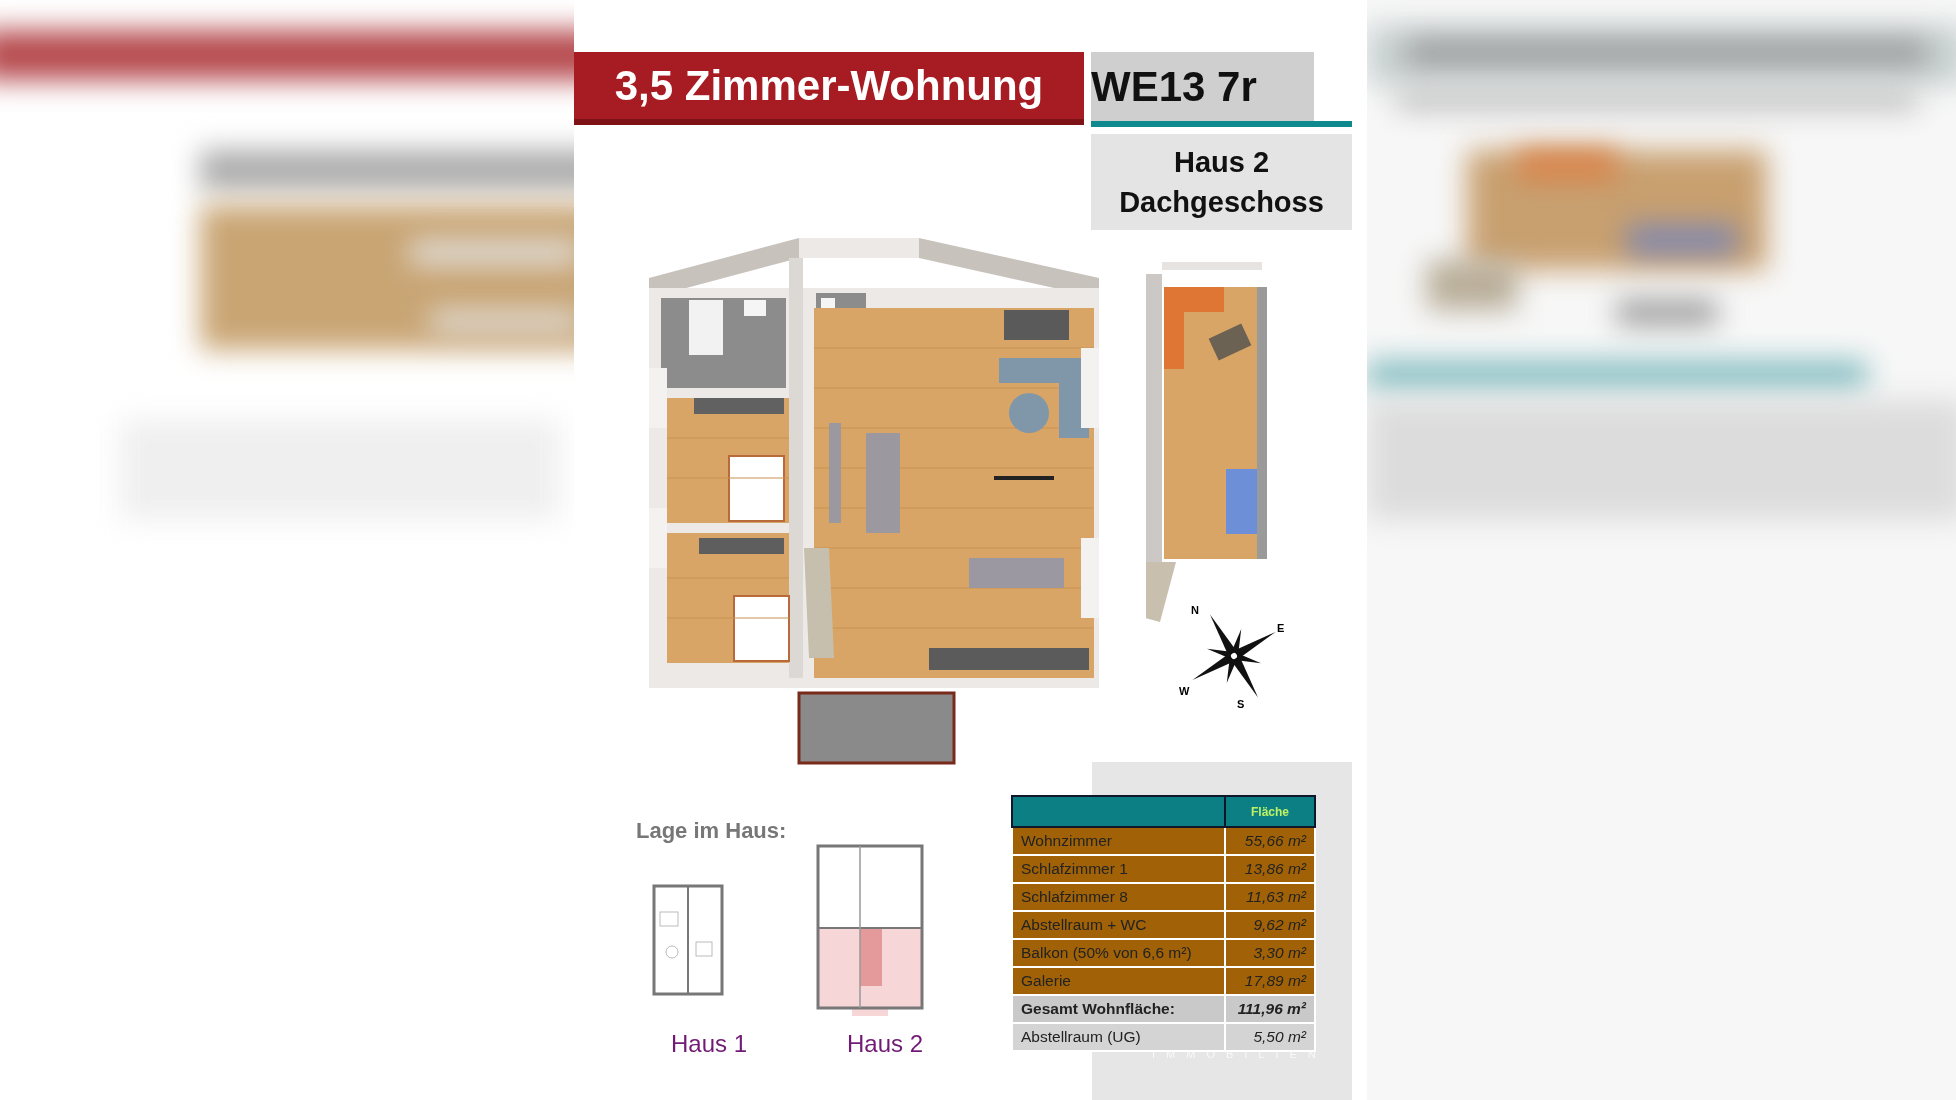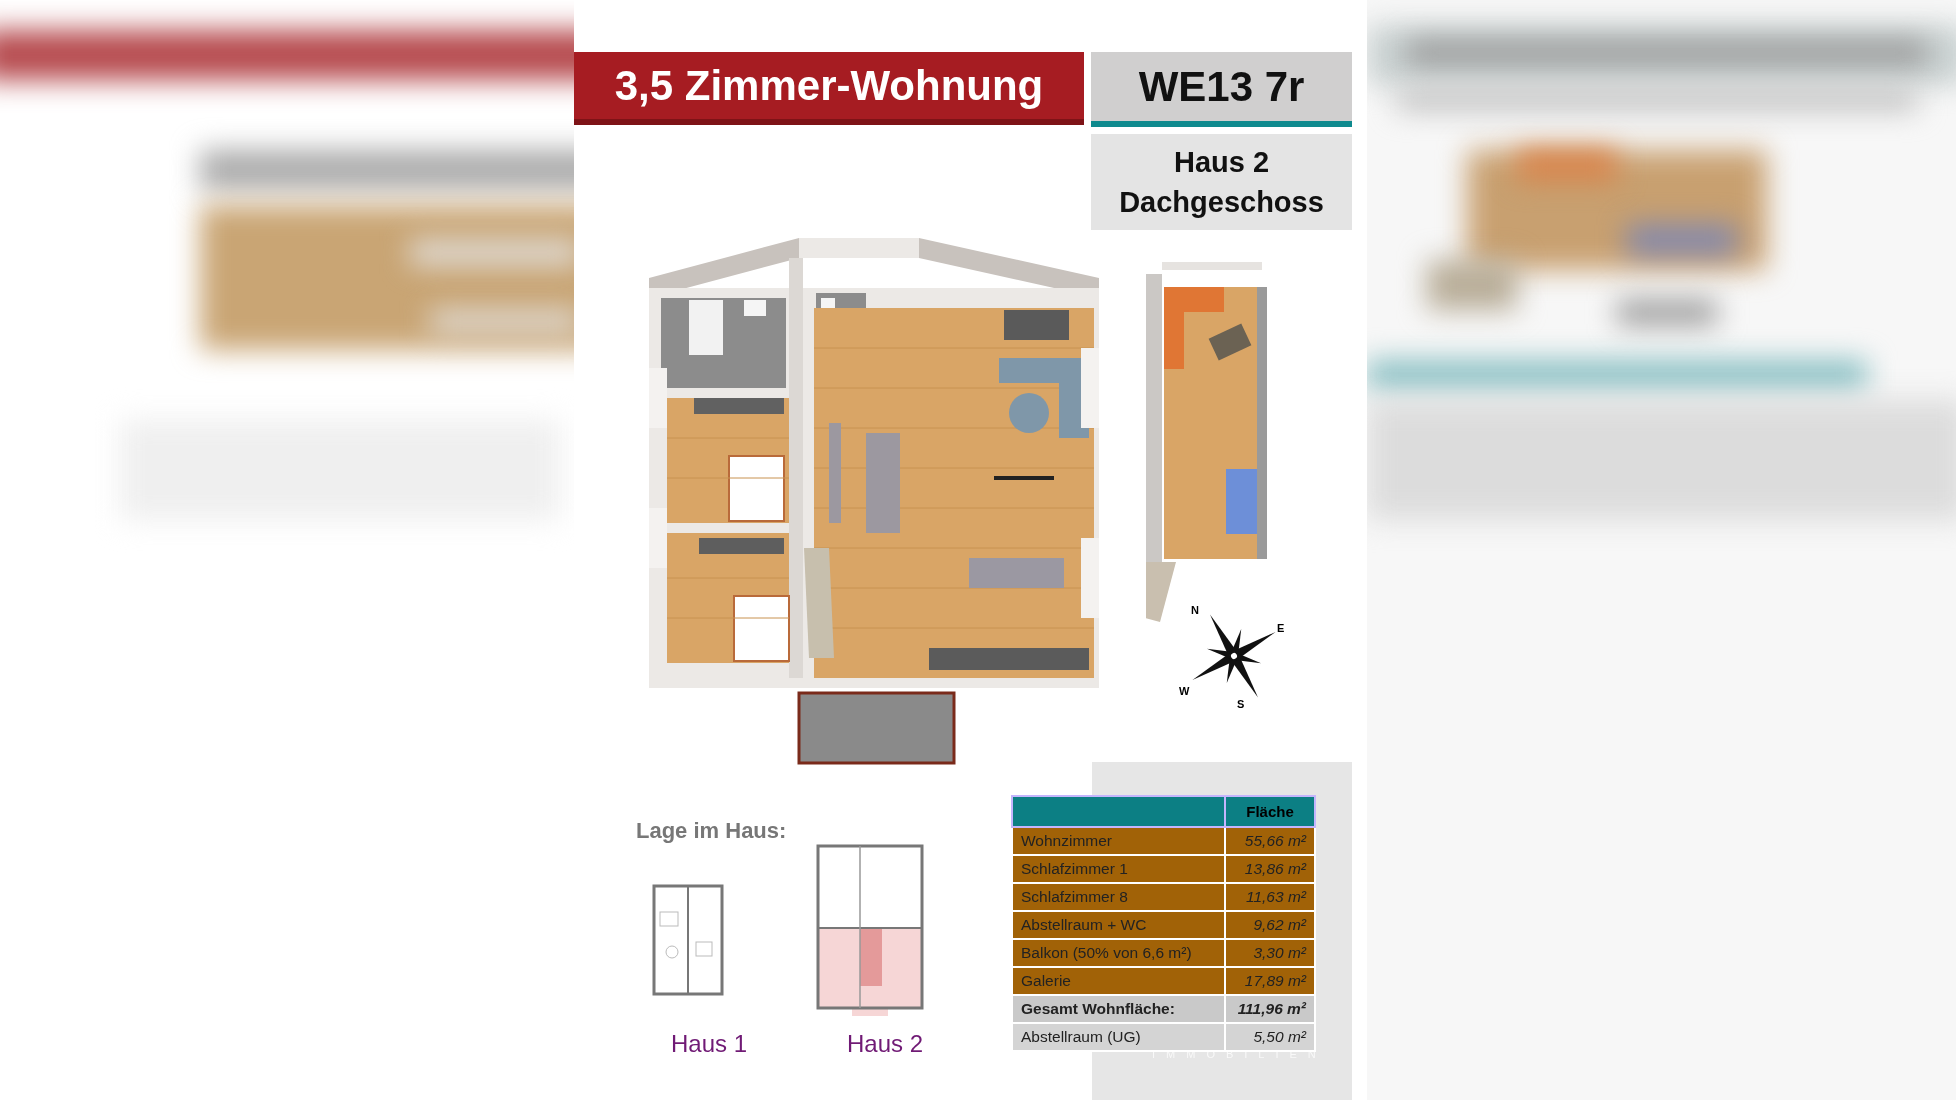--- a/index.html
+++ b/index.html
@@ -4,34 +4,34 @@
 <style>
   html,body{margin:0;padding:0;}
   body{width:1956px;height:1100px;position:relative;overflow:hidden;background:#fff;font-family:"Liberation Sans","DejaVu Sans",sans-serif;}
   .side{position:absolute;top:0;height:1100px;overflow:hidden;}
   .side-left{left:0;width:589px;background:#fff;}
   .side-right{left:1367px;width:589px;background:#f7f7f7;}
   .blur{position:absolute;filter:blur(14px);}
   .panel{position:absolute;left:574px;top:0;width:778px;height:1100px;background:#fff;overflow:hidden;}
   .title-bar{position:absolute;left:0;top:52px;width:510px;height:73px;background:#a61c22;border-bottom:6px solid #7e1317;box-sizing:border-box;display:flex;align-items:center;justify-content:center;}
   .title-bar span{color:#fff;font-weight:bold;font-size:42px;letter-spacing:0px;}
-  .unit-box{position:absolute;left:517px;top:52px;width:261px;height:69px;background:#d0cfcf;display:flex;align-items:center;justify-content:center;}
+  .unit-box{position:absolute;left:517px;top:52px;width:223px;height:69px;background:#d0cfcf;display:flex;align-items:center;}
   .unit-box span{font-weight:bold;font-size:42px;color:#111;}
   .unit-line{position:absolute;left:517px;top:121px;width:261px;height:6px;background:#0e8a8e;}
   .house-box{position:absolute;left:517px;top:134px;width:261px;height:96px;background:#e4e4e4;display:flex;flex-direction:column;align-items:center;justify-content:center;line-height:40px;}
   .house-box span{font-weight:bold;font-size:29px;color:#111;}
   .plan{position:absolute;left:75px;top:238px;}
   .gallery{position:absolute;left:572px;top:262px;}
   .compass{position:absolute;left:605px;top:600px;}
   .lage-title{position:absolute;left:62px;top:818px;font-size:22px;font-weight:bold;color:#777;}
   .mini{position:absolute;}
   .haus-label{position:absolute;top:1030px;font-size:24px;font-weight:normal;color:#701a75;}
   .table-bg{position:absolute;left:518px;top:762px;width:260px;height:338px;background:#e6e6e6;}
   table.area{position:absolute;left:437px;top:795px;width:305px;border-collapse:collapse;font-size:15.5px;color:#222;}
-  table.area th{background:#0c7f84;color:#000000;height:27px;font-weight:bold;font-size:15px;border:2px solid #c4b5fd;}
+  table.area th{background:#0c7f84;color:#bef264;height:27px;font-weight:bold;font-size:12px;border:2px solid #0f172a;}
   table.area td{background:#a16207;height:26px;border:2px solid #fff;padding:0 8px;}
   table.area td.val{text-align:right;width:72px;font-style:italic;}
   table.area tr.total td{background:#c9c9c9;font-weight:bold;}
   table.area tr.store td{background:#d4d4d4;}
   .wm{position:absolute;left:568px;top:1012px;font-family:"Liberation Serif",serif;font-size:38px;color:rgba(255,255,255,0.7);letter-spacing:8px;}
   .wm2{position:absolute;left:578px;top:1048px;font-size:11px;color:rgba(255,255,255,0.75);letter-spacing:11px;}
 </style>
 </head>
 <body>
 

